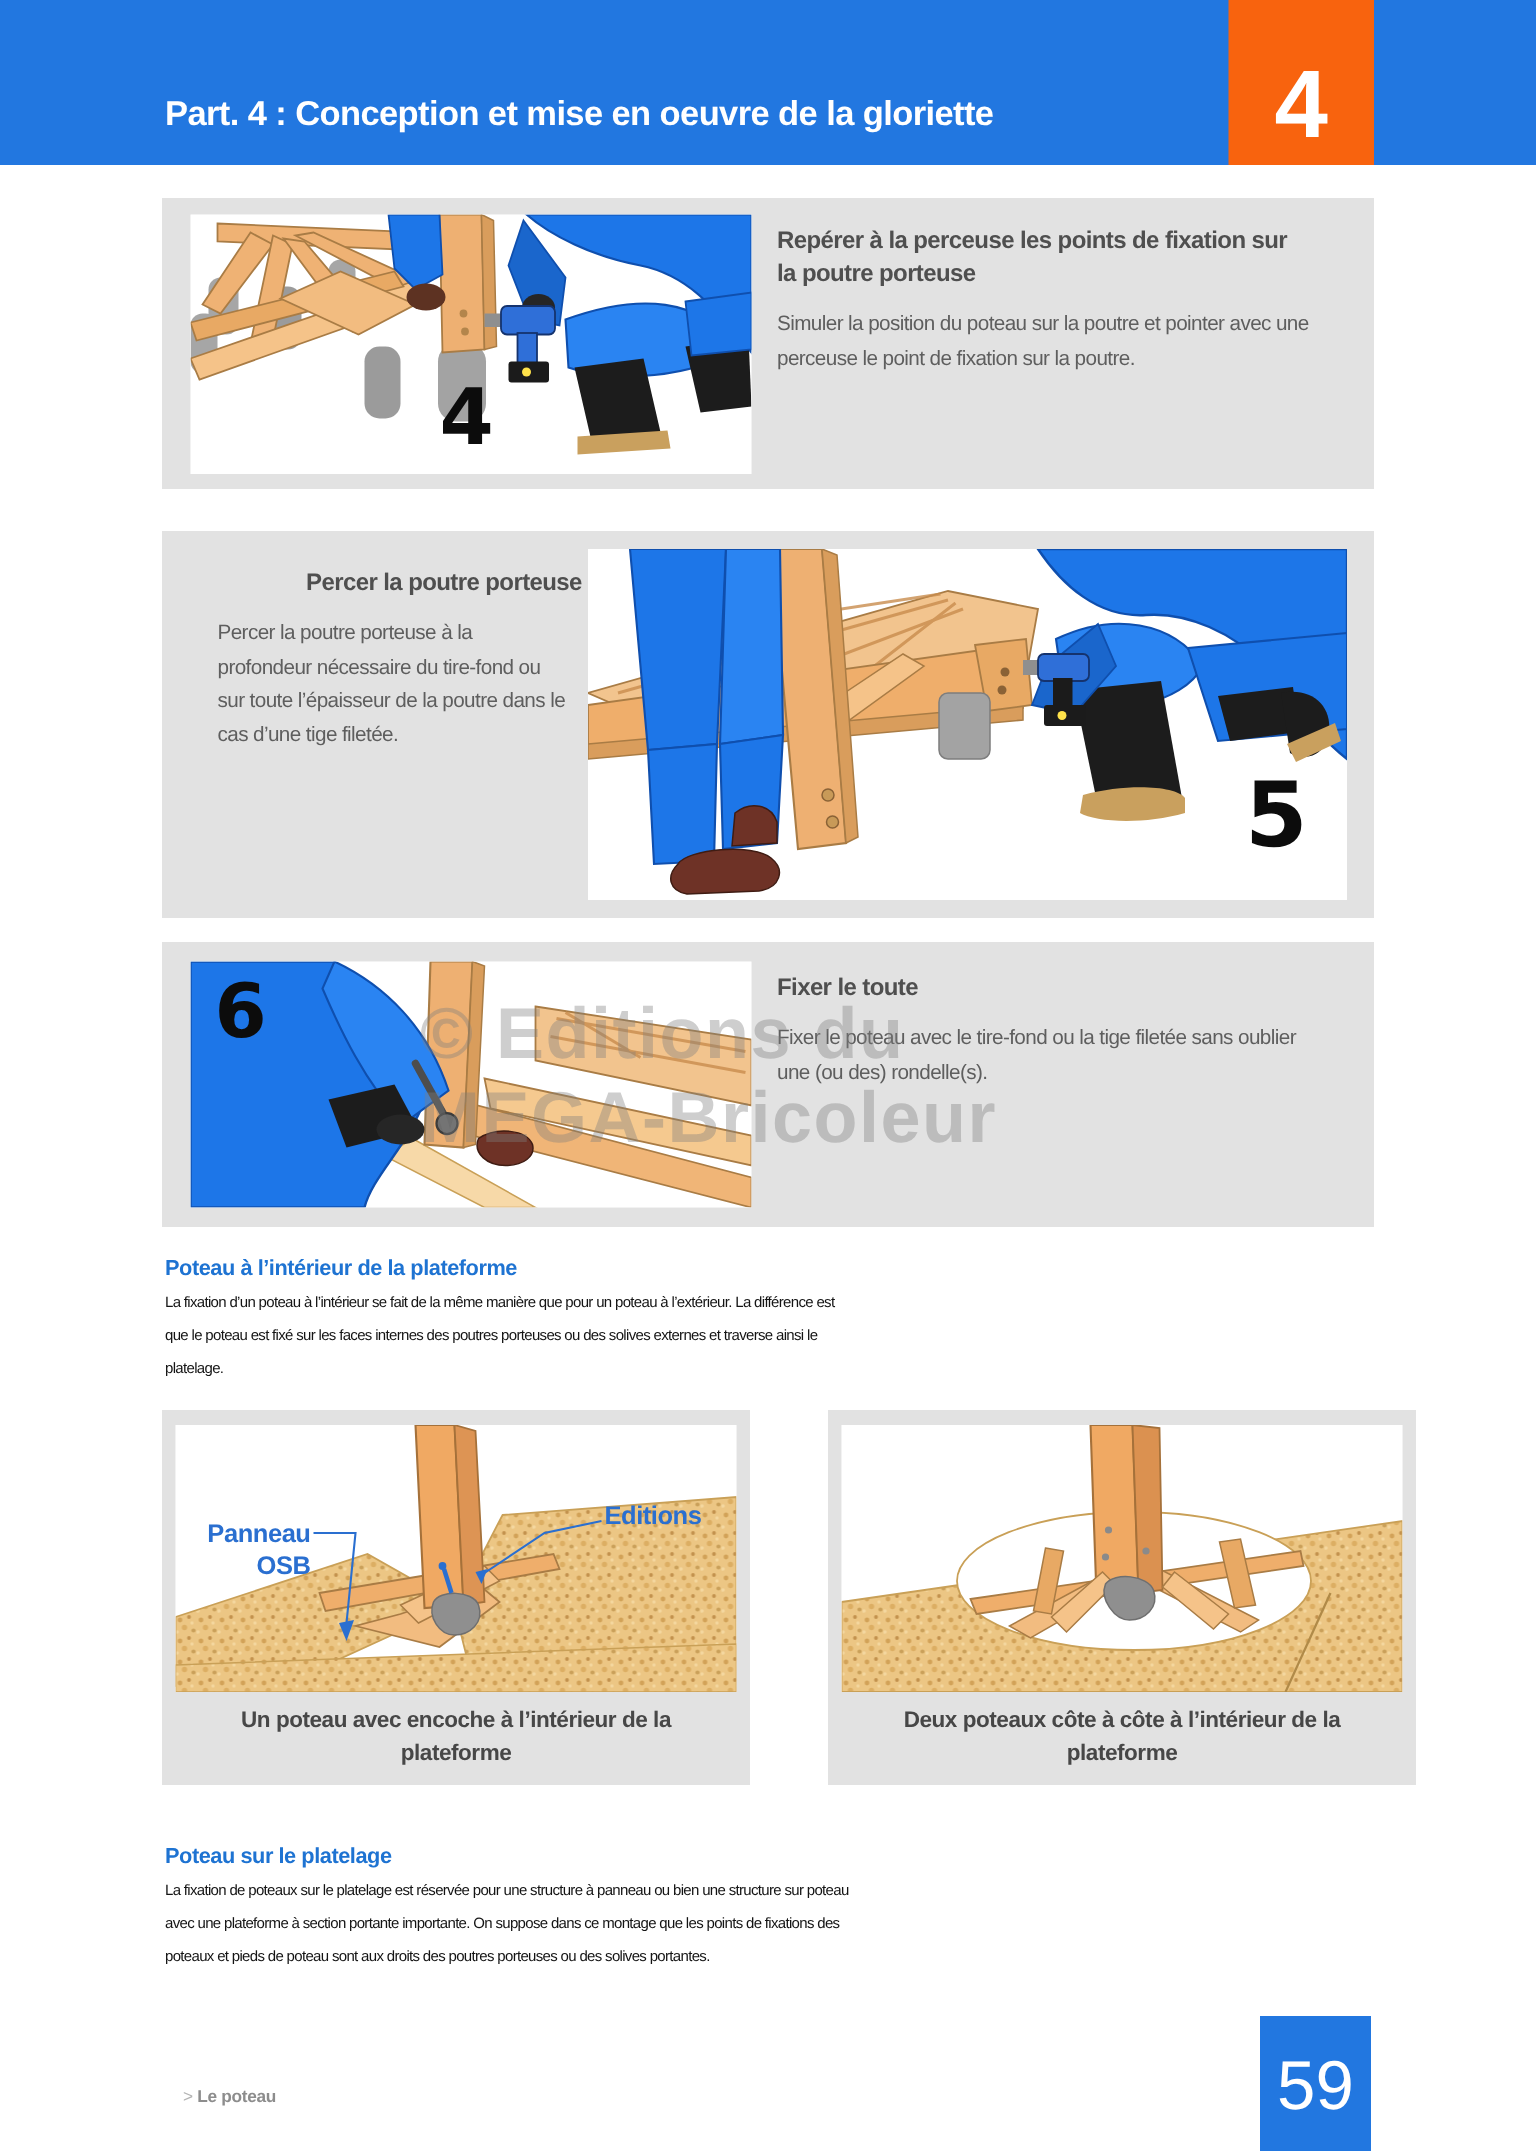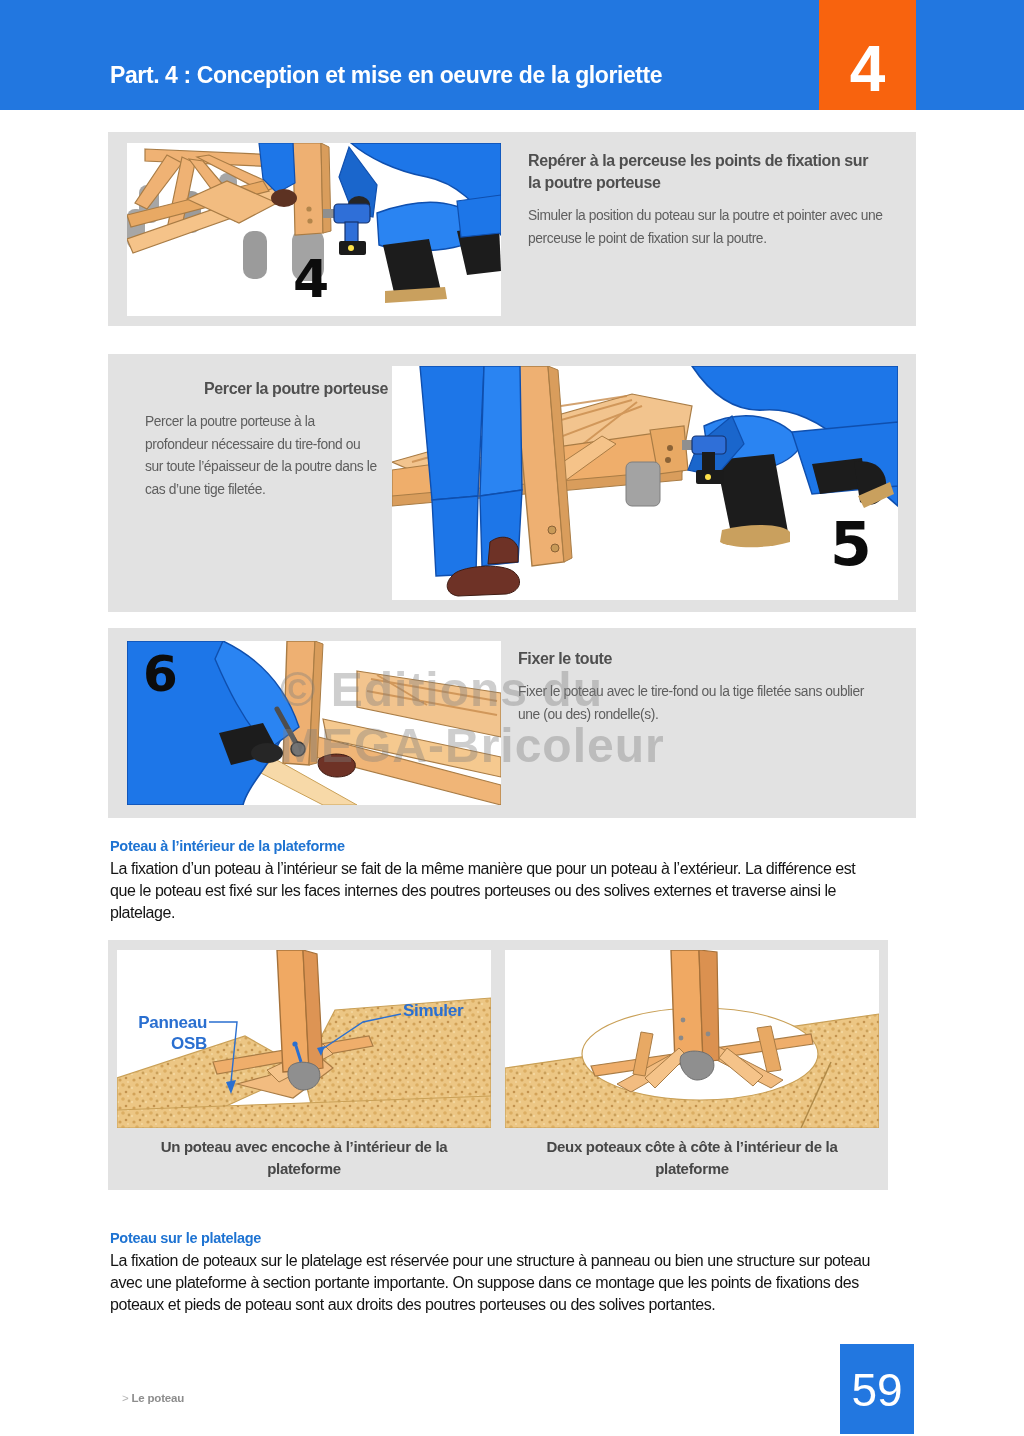--- a/index.html
+++ b/index.html
@@ -29,21 +29,21 @@
   .img3 { left:19px;  top:13px; width:374px; height:164px; }
   .step-img svg { position:absolute; left:0; top:0; }
   .step-num {
     position:absolute; color:#0c0c0c; font-weight:900; line-height:1;
     font-family:"DejaVu Sans", sans-serif;
   }
   .num4 { left:166px; top:110px; font-size:52px; }
   .num5 { left:438px; top:148px; font-size:60px; }
   .num6 { left:16px;  top:8px;   font-size:50px; }
   .step-text { position:absolute; }
-  .text1 { left:420px; top:18px;  width:398px; }
+  .text1 { left:410px; top:18px;  width:398px; }
   .text2 { left:18px;  top:24px;  width:302px;margin-left:19px; }
   .text3 { left:410px; top:20px;  width:400px; }
   .step-text h3 {
     color:#4f4f4f; font-size:16px; font-weight:bold; line-height:22px;
     letter-spacing:-0.4px; white-space:pre-line;
   }
   .text2 h3 { text-align:center; }
   .step-text p {
     margin-top:11px; color:#5e5e5e; font-size:13.8px; line-height:22.5px;
     letter-spacing:-0.4px; white-space:pre-line;
@@ -55,26 +55,26 @@
   }
   .watermark span { display:block; }
   
   .blue-h {
     position:absolute; left:110px; color:#1e73d2; font-size:14.5px; font-weight:bold;
     letter-spacing:-0.3px;
   }
   .h1 { top:838px;text-align:center; } .h2 { top:1230px; }
   .para {
     position:absolute; left:110px; width:810px; color:#141414;
-    font-size:16px; line-height:22px; letter-spacing:-0.45px; white-space:pre-line;
+    font-size:10px; line-height:22px; letter-spacing:-0.45px; white-space:pre-line;
   }
   .p1 { top:858px; } .p2 { top:1250px; }
   
   .figure-card { position:absolute; top:940px; width:392px; height:250px; background:#e2e2e2; }
-  .card-left  { left:108px; } .card-right { left:496px; }
+  .card-left  { left:108px; } .card-right { left:552px; }
   .fig-img { position:absolute; left:9px; top:10px; width:374px; height:178px; background:#ffffff; overflow:hidden; }
   .fig-caption {
     position:absolute; top:196px; left:21px; width:350px; text-align:center;
     color:#474747; font-size:15px; font-weight:bold; line-height:22px; letter-spacing:-0.3px;
   }
   .fig-label { position:absolute; color:#2a6fd0; font-size:17px; font-weight:bold; line-height:21px; letter-spacing:-0.3px; }
   .lbl-osb { left:4px; top:62px; width:86px; text-align:right; }
   .lbl-tirefond { left:286px; top:50px; }
   
   .breadcrumb {
@@ -299,21 +299,21 @@
         <line x1="179" y1="96" x2="184" y2="112" stroke="#2a6fd0" stroke-width="3"></line>
         <circle cx="178" cy="94" r="2.6" fill="#2a6fd0"></circle>
 
         <polyline points="92,72 120,72 114,132" fill="none" stroke="#2a6fd0" stroke-width="1.4"></polyline>
         <polygon points="109,132 119,130 114,144" fill="#2a6fd0"></polygon>
 
         <polyline points="284,64 246,72 204,100" fill="none" stroke="#2a6fd0" stroke-width="1.4"></polyline>
         <polygon points="200,98 208,96 204,106" fill="#2a6fd0"></polygon>
       </svg>
       <span class="fig-label lbl-osb">Panneau OSB</span>
-      <span class="fig-label lbl-tirefond">Simuler</span>
+      <span class="fig-label lbl-tirefond">Editions</span>
     </div>
     <div class="fig-caption">Un poteau avec encoche à l’intérieur de la plateforme</div>
   </div>
 
   <div class="figure-card card-right">
     <div class="fig-img">
       <svg width="374" height="178" viewBox="0 0 374 178">
         <defs>
           <pattern id="osbR" width="14" height="14" patternUnits="userSpaceOnUse">
             <rect width="14" height="14" fill="#ecc684"></rect>

